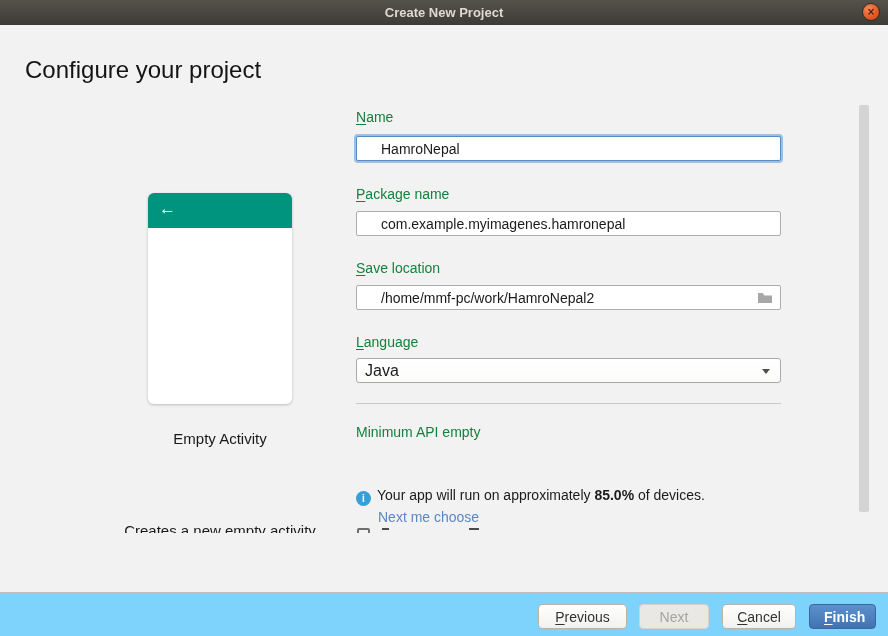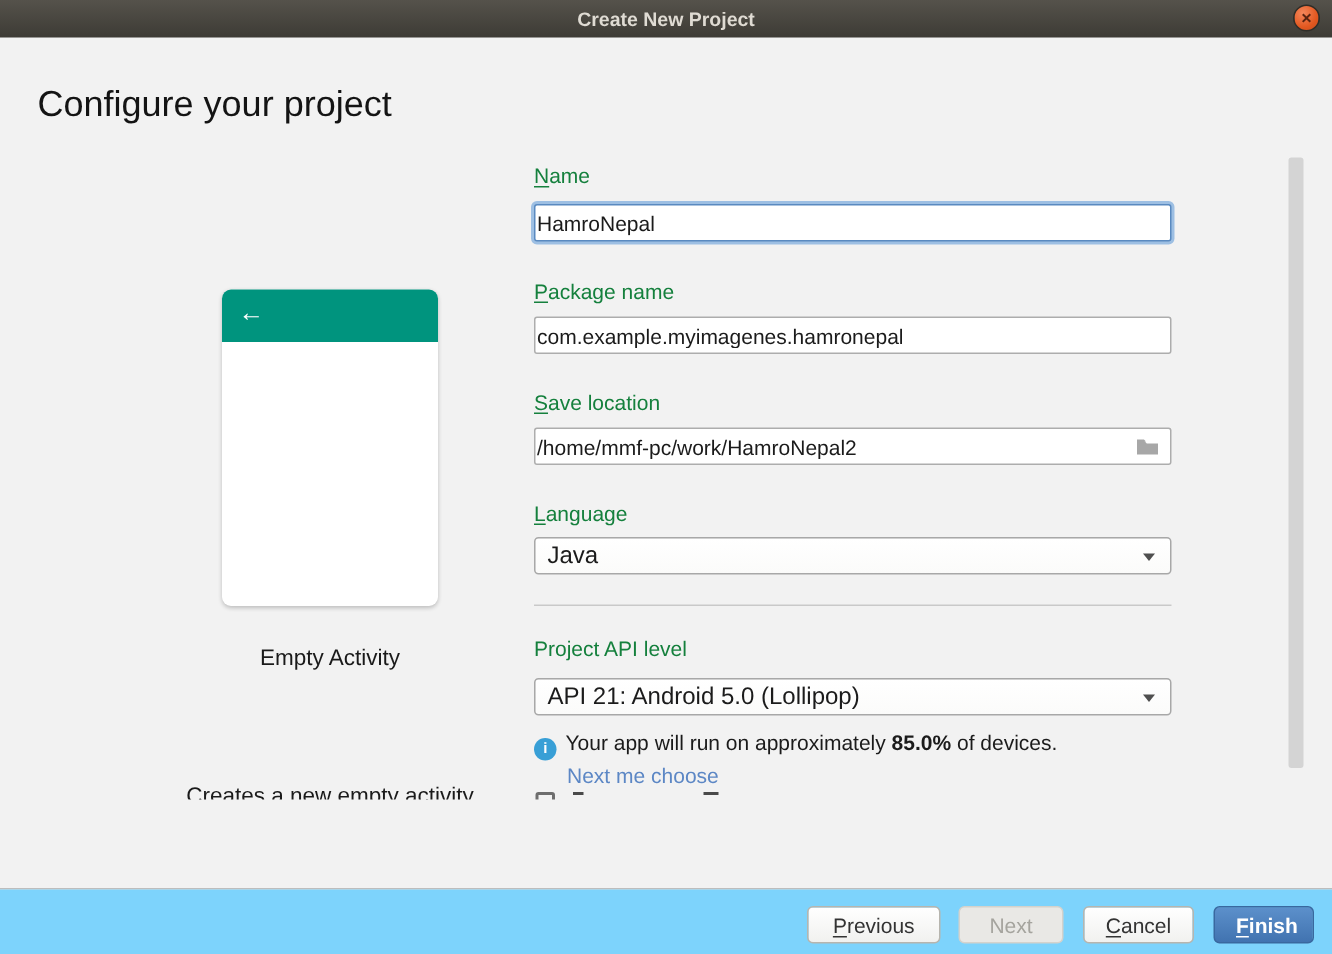--- a/index.html
+++ b/index.html
@@ -42,21 +42,21 @@
   .preview-name{position:absolute;left:148px;top:430px;width:144px;text-align:center;
     font-size:15px;color:#1a1a1a;}
   .preview-desc{position:absolute;left:110px;top:522px;width:220px;text-align:center;
     font-size:15px;color:#1a1a1a;white-space:nowrap;}
 
   
   .fld-label{position:absolute;left:356px;font-size:14px;color:#15803d;}
   .mn{text-decoration:underline;text-underline-offset:2px;}
   .text-field{position:absolute;left:356px;width:425px;height:25px;font-family:inherit;
     font-size:14px;color:#1b1b1b;background:#fff;border:1px solid #adadad;border-radius:2px;
-    padding:0 1px;outline:none;}
+    padding:0 24px;outline:none;}
   .text-field.focused{border:1px solid #5a8ac0;box-shadow:0 0 0 2px var(--focus-blue);}
   .field-icon{position:absolute;left:757px;width:16px;height:14px;}
   .dropdown{position:absolute;left:356px;width:425px;height:25px;background:linear-gradient(#fff,#fbfbfa);
     border:1px solid #a8a8a8;border-radius:3px;font-size:16px;color:#1b1b1b;
     display:flex;align-items:center;padding:0 8px;cursor:pointer;}
   .dd-arrow{position:absolute;right:10px;top:10px;width:0;height:0;
     border-left:4px solid transparent;border-right:4px solid transparent;border-top:5px solid #4f4f4f;}
   .divider{position:absolute;left:356px;top:403px;width:425px;height:1px;background:#c9c9c9;}
 
   .info-row{position:absolute;left:356px;top:487px;width:430px;font-size:14px;color:#1b1b1b;}
@@ -129,25 +129,21 @@
     </span>
 
     <label class="fld-label" style="top:334px"><span class="mn">L</span><span>anguage</span></label>
     <div class="dropdown" style="top:358px">
       <span>Java</span>
       <span class="dd-arrow"></span>
     </div>
 
     <div class="divider"></div>
 
-    <label class="fld-label" style="top:424px">Project API level</label>
-    <div class="dropdown" style="top:452px">
-      <span>API 21: Android 5.0 (Lollipop)</span>
-      <span class="dd-arrow"></span>
-    </div>
+    <label class="fld-label" style="top:424px">Minimum API empty</label>
 
     <div class="info-row">
       <i class="info-icon">i</i><span>Your app will run on approximately </span><span class="info-highlight">85.0%</span><span> of devices.</span>
     </div>
     <span class="help-link">Next me choose</span>
 
     <div class="clipped-row">
       <span class="clipped-checkbox"></span><span class="clipped-frag"></span><span class="clipped-frag2"></span>
     </div>
 

